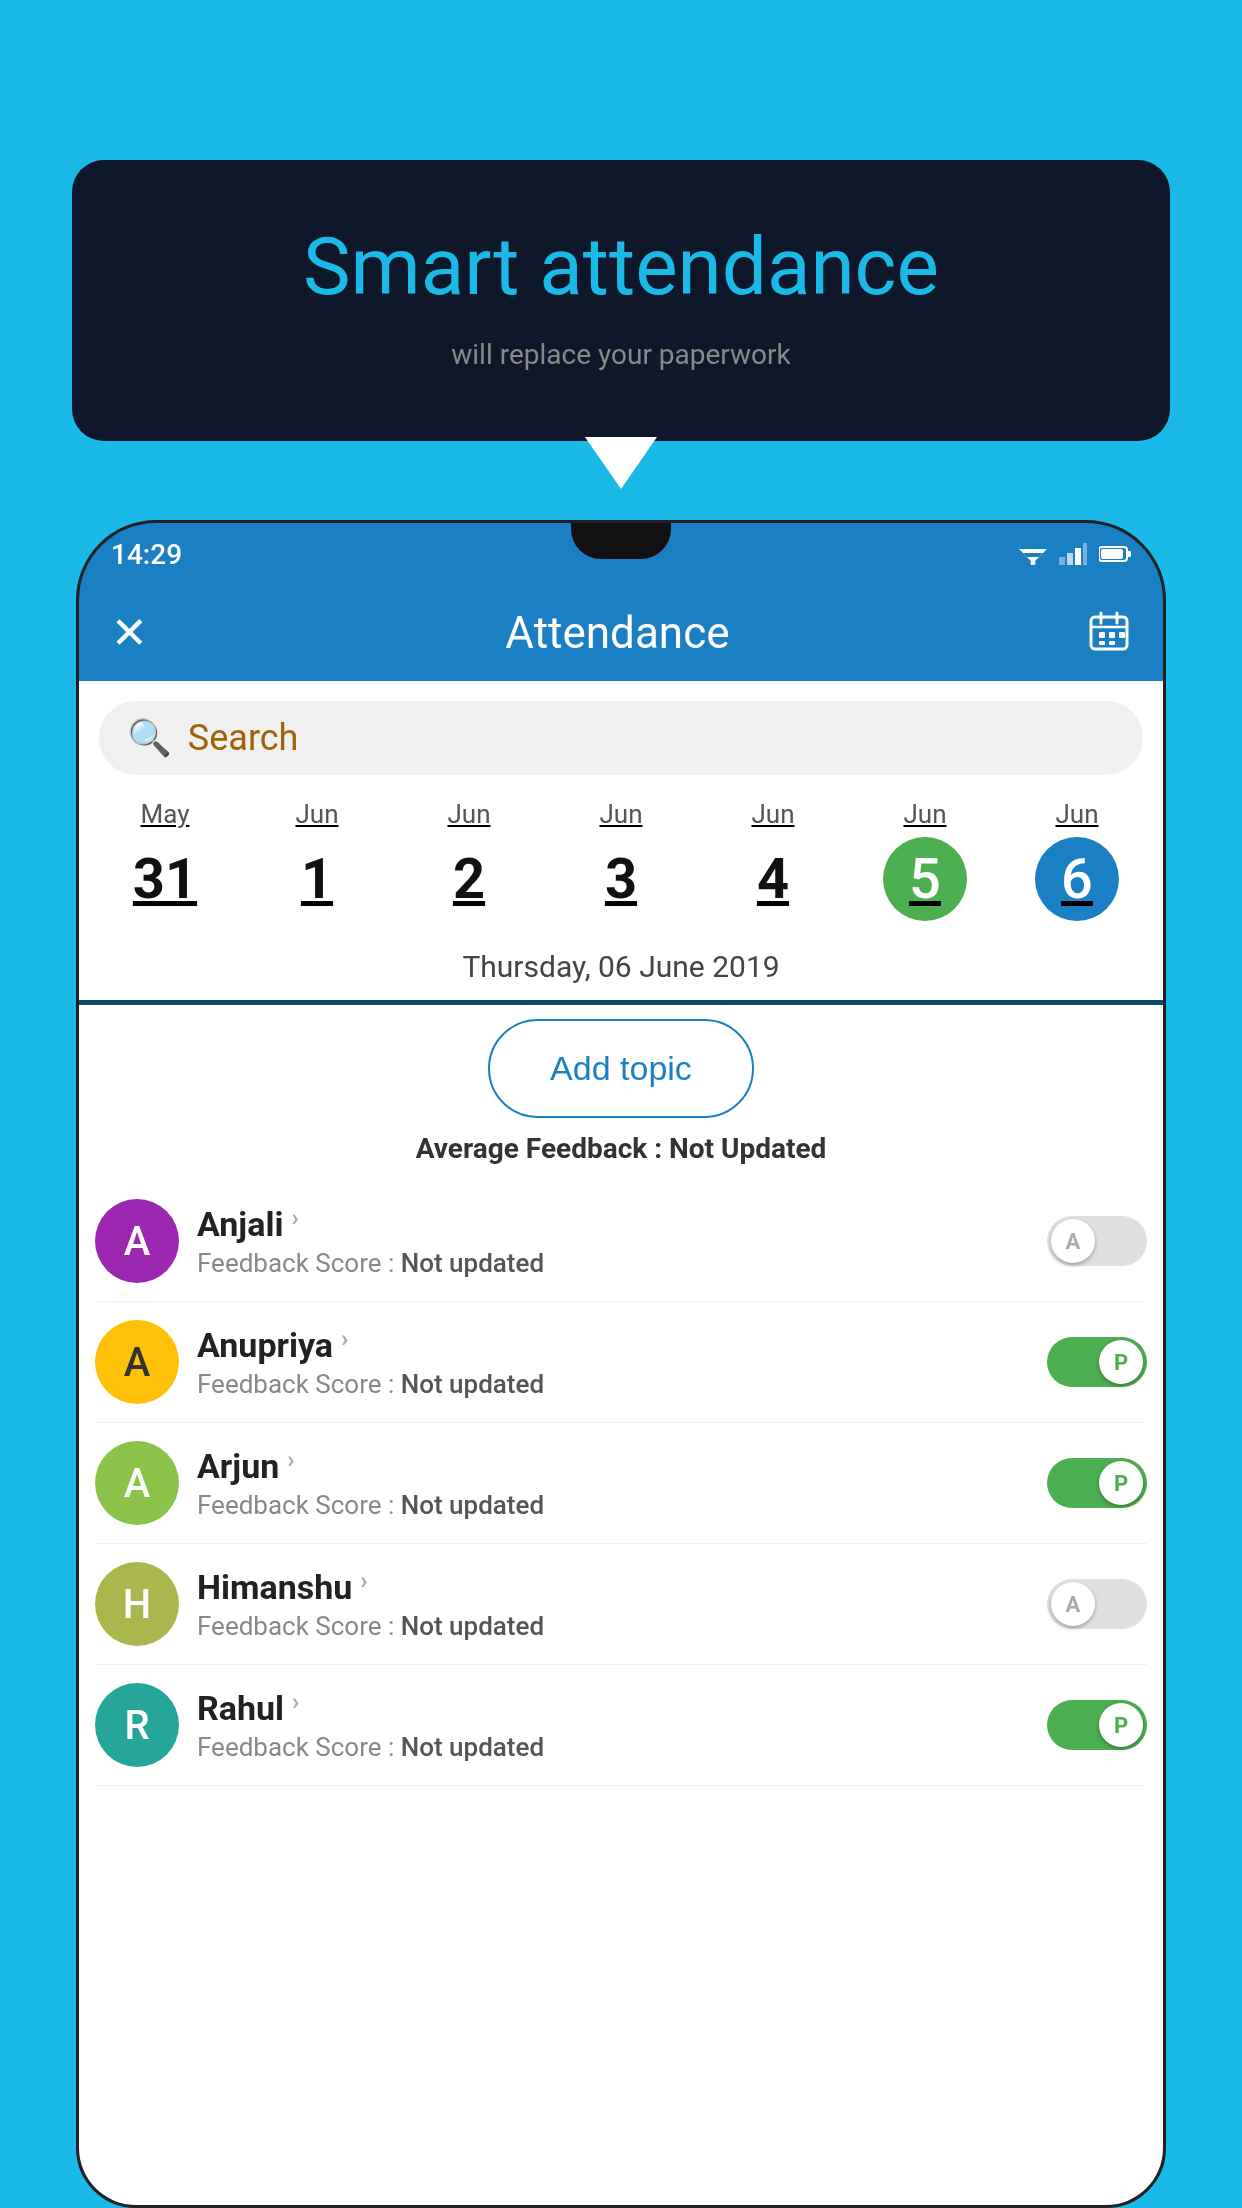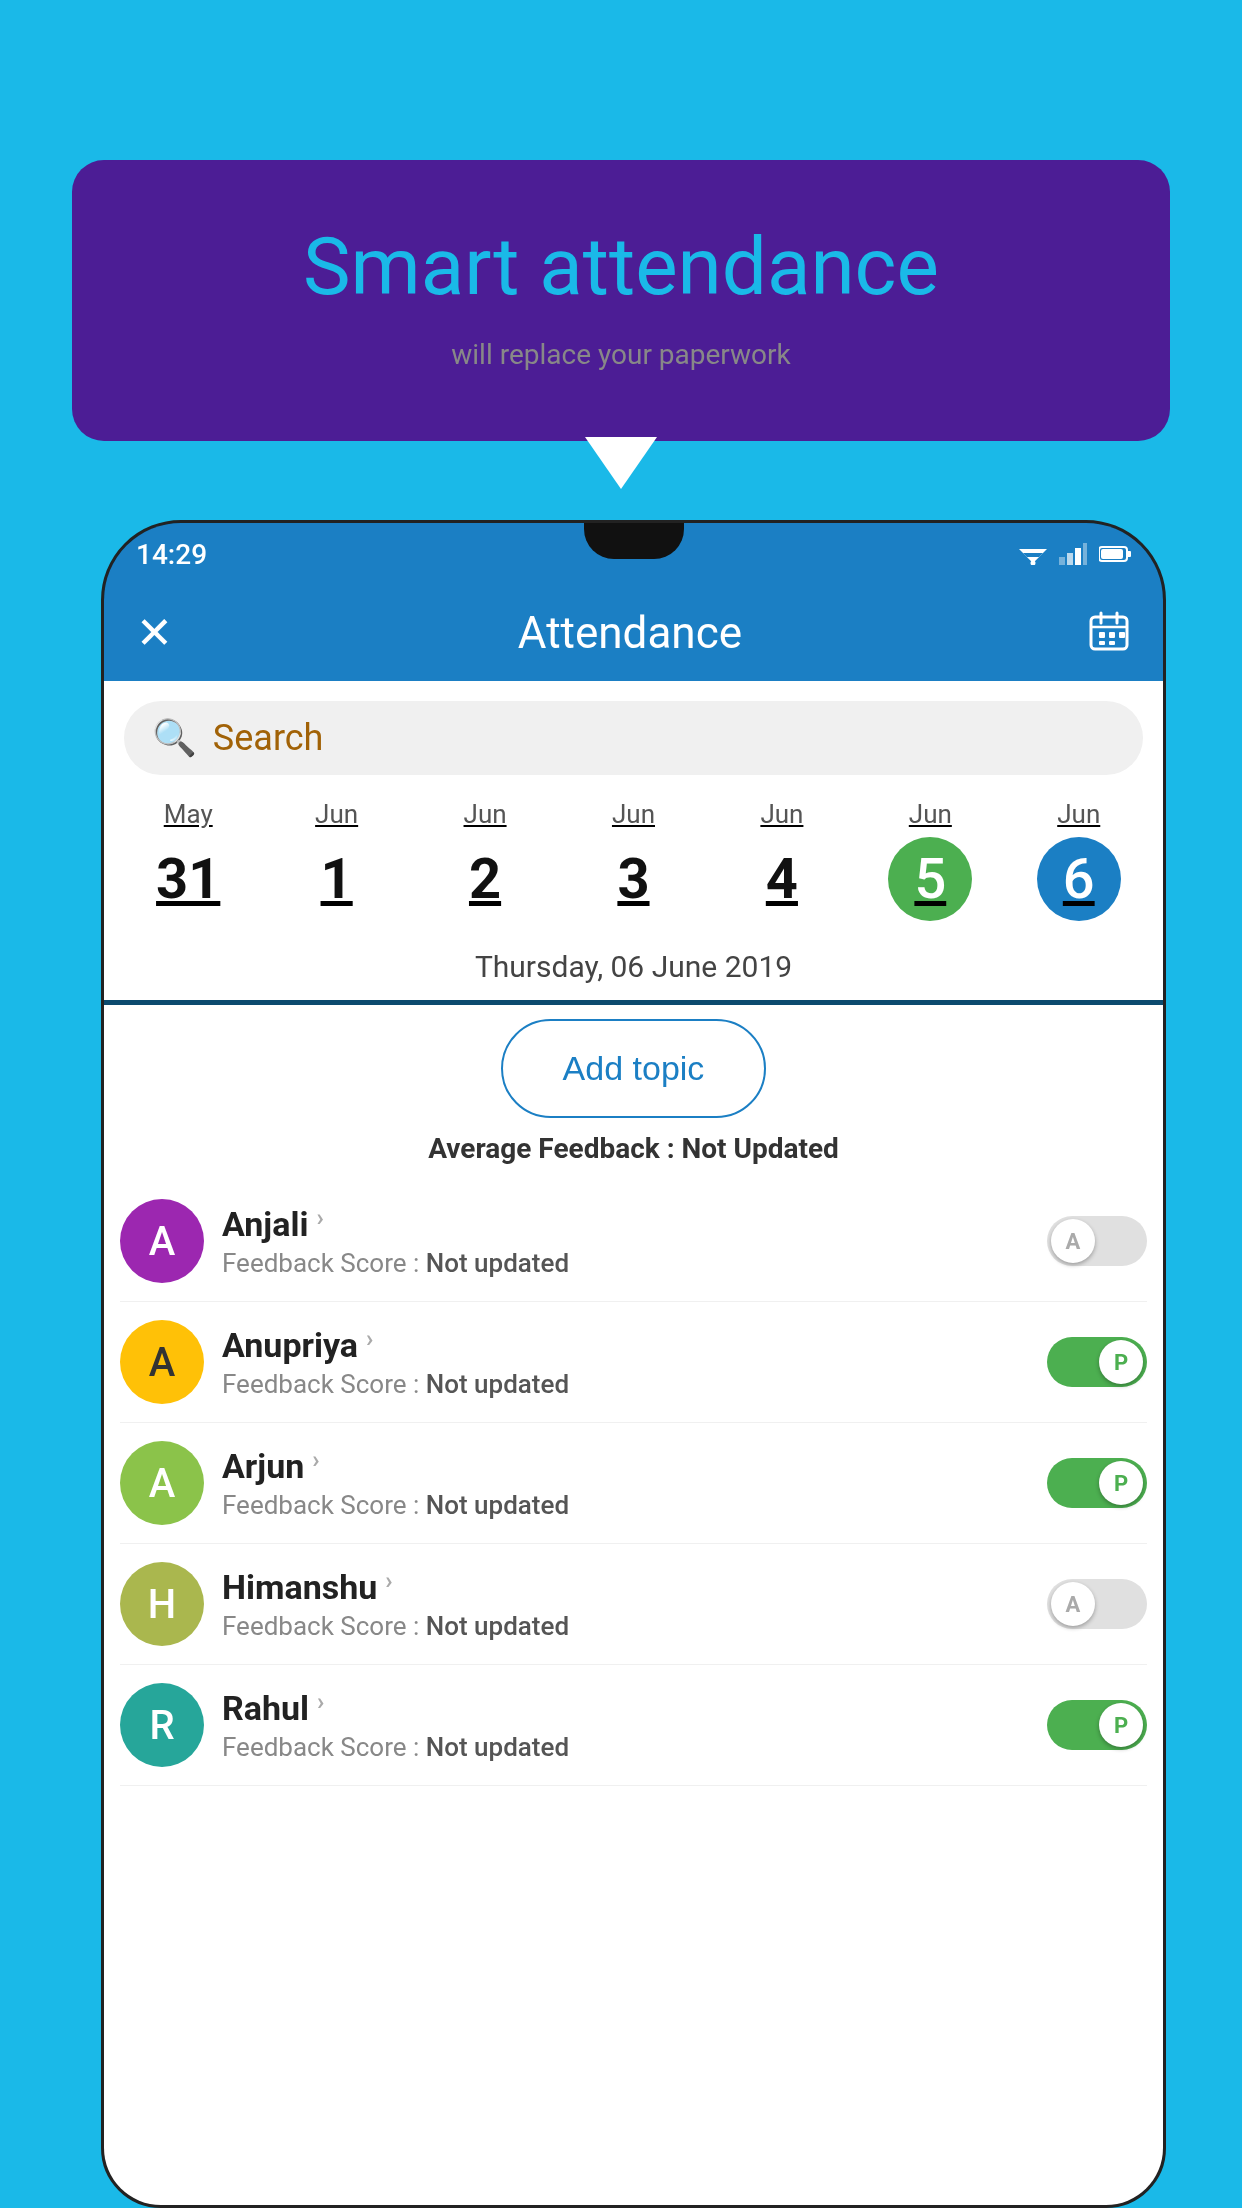--- a/index.html
+++ b/index.html
@@ -12,21 +12,21 @@
       overflow: hidden;
       position: relative;
     }
 
     
     .speech-bubble {
       position: absolute;
       top: 160px;
       left: 72px;
       right: 72px;
-      background: #4c1d95;
+      background: #0f172a;
       border-radius: 32px;
       padding: 60px 60px 70px 60px;
       text-align: center;
     }
     .speech-bubble::after {
       content: '';
       position: absolute;
       bottom: -48px;
       left: 50%;
       transform: translateX(-50%);
@@ -52,21 +52,20 @@
     .phone-frame {
       position: absolute;
       top: 520px;
       left: 76px;
       right: 76px;
       bottom: 0;
       background: #111;
       border-radius: 80px 80px 60px 60px;
       overflow: hidden;
       border: 3px solid #222;
-      margin-left: 25px;
     }
 
     
     .notch {
       position: absolute;
       top: 0;
       left: 50%;
       transform: translateX(-50%);
       width: 100px;
       height: 36px;

